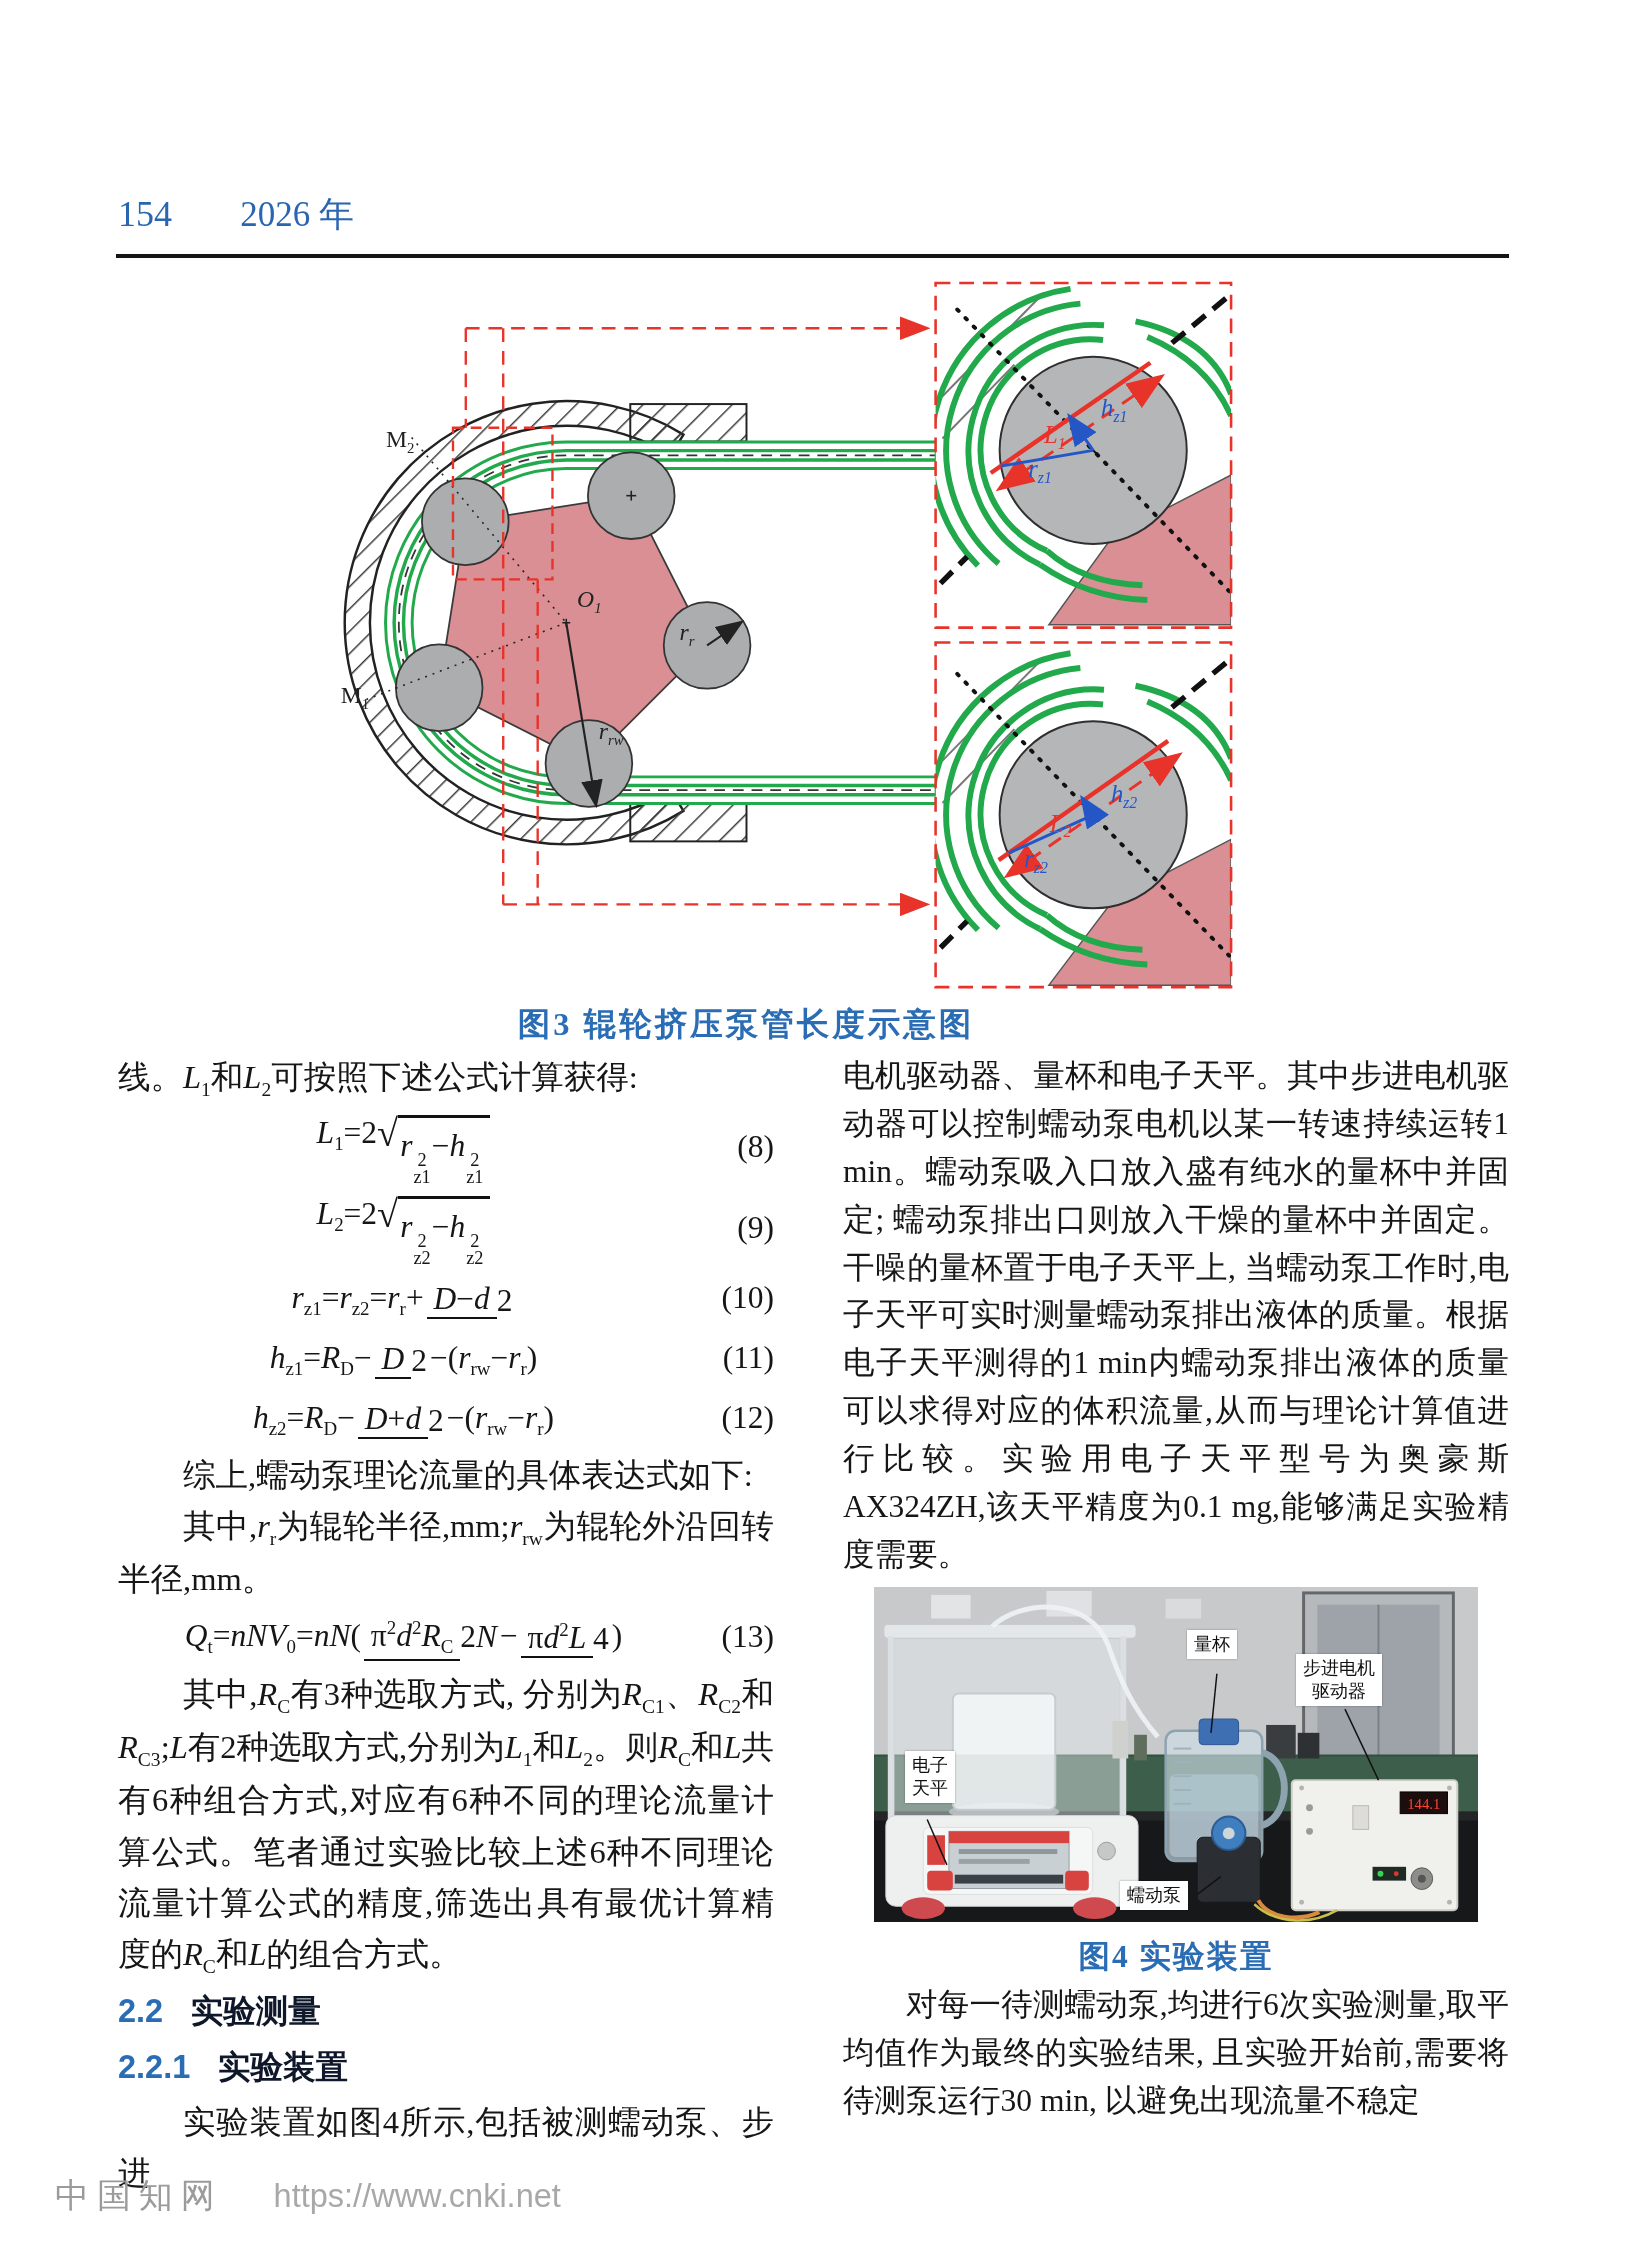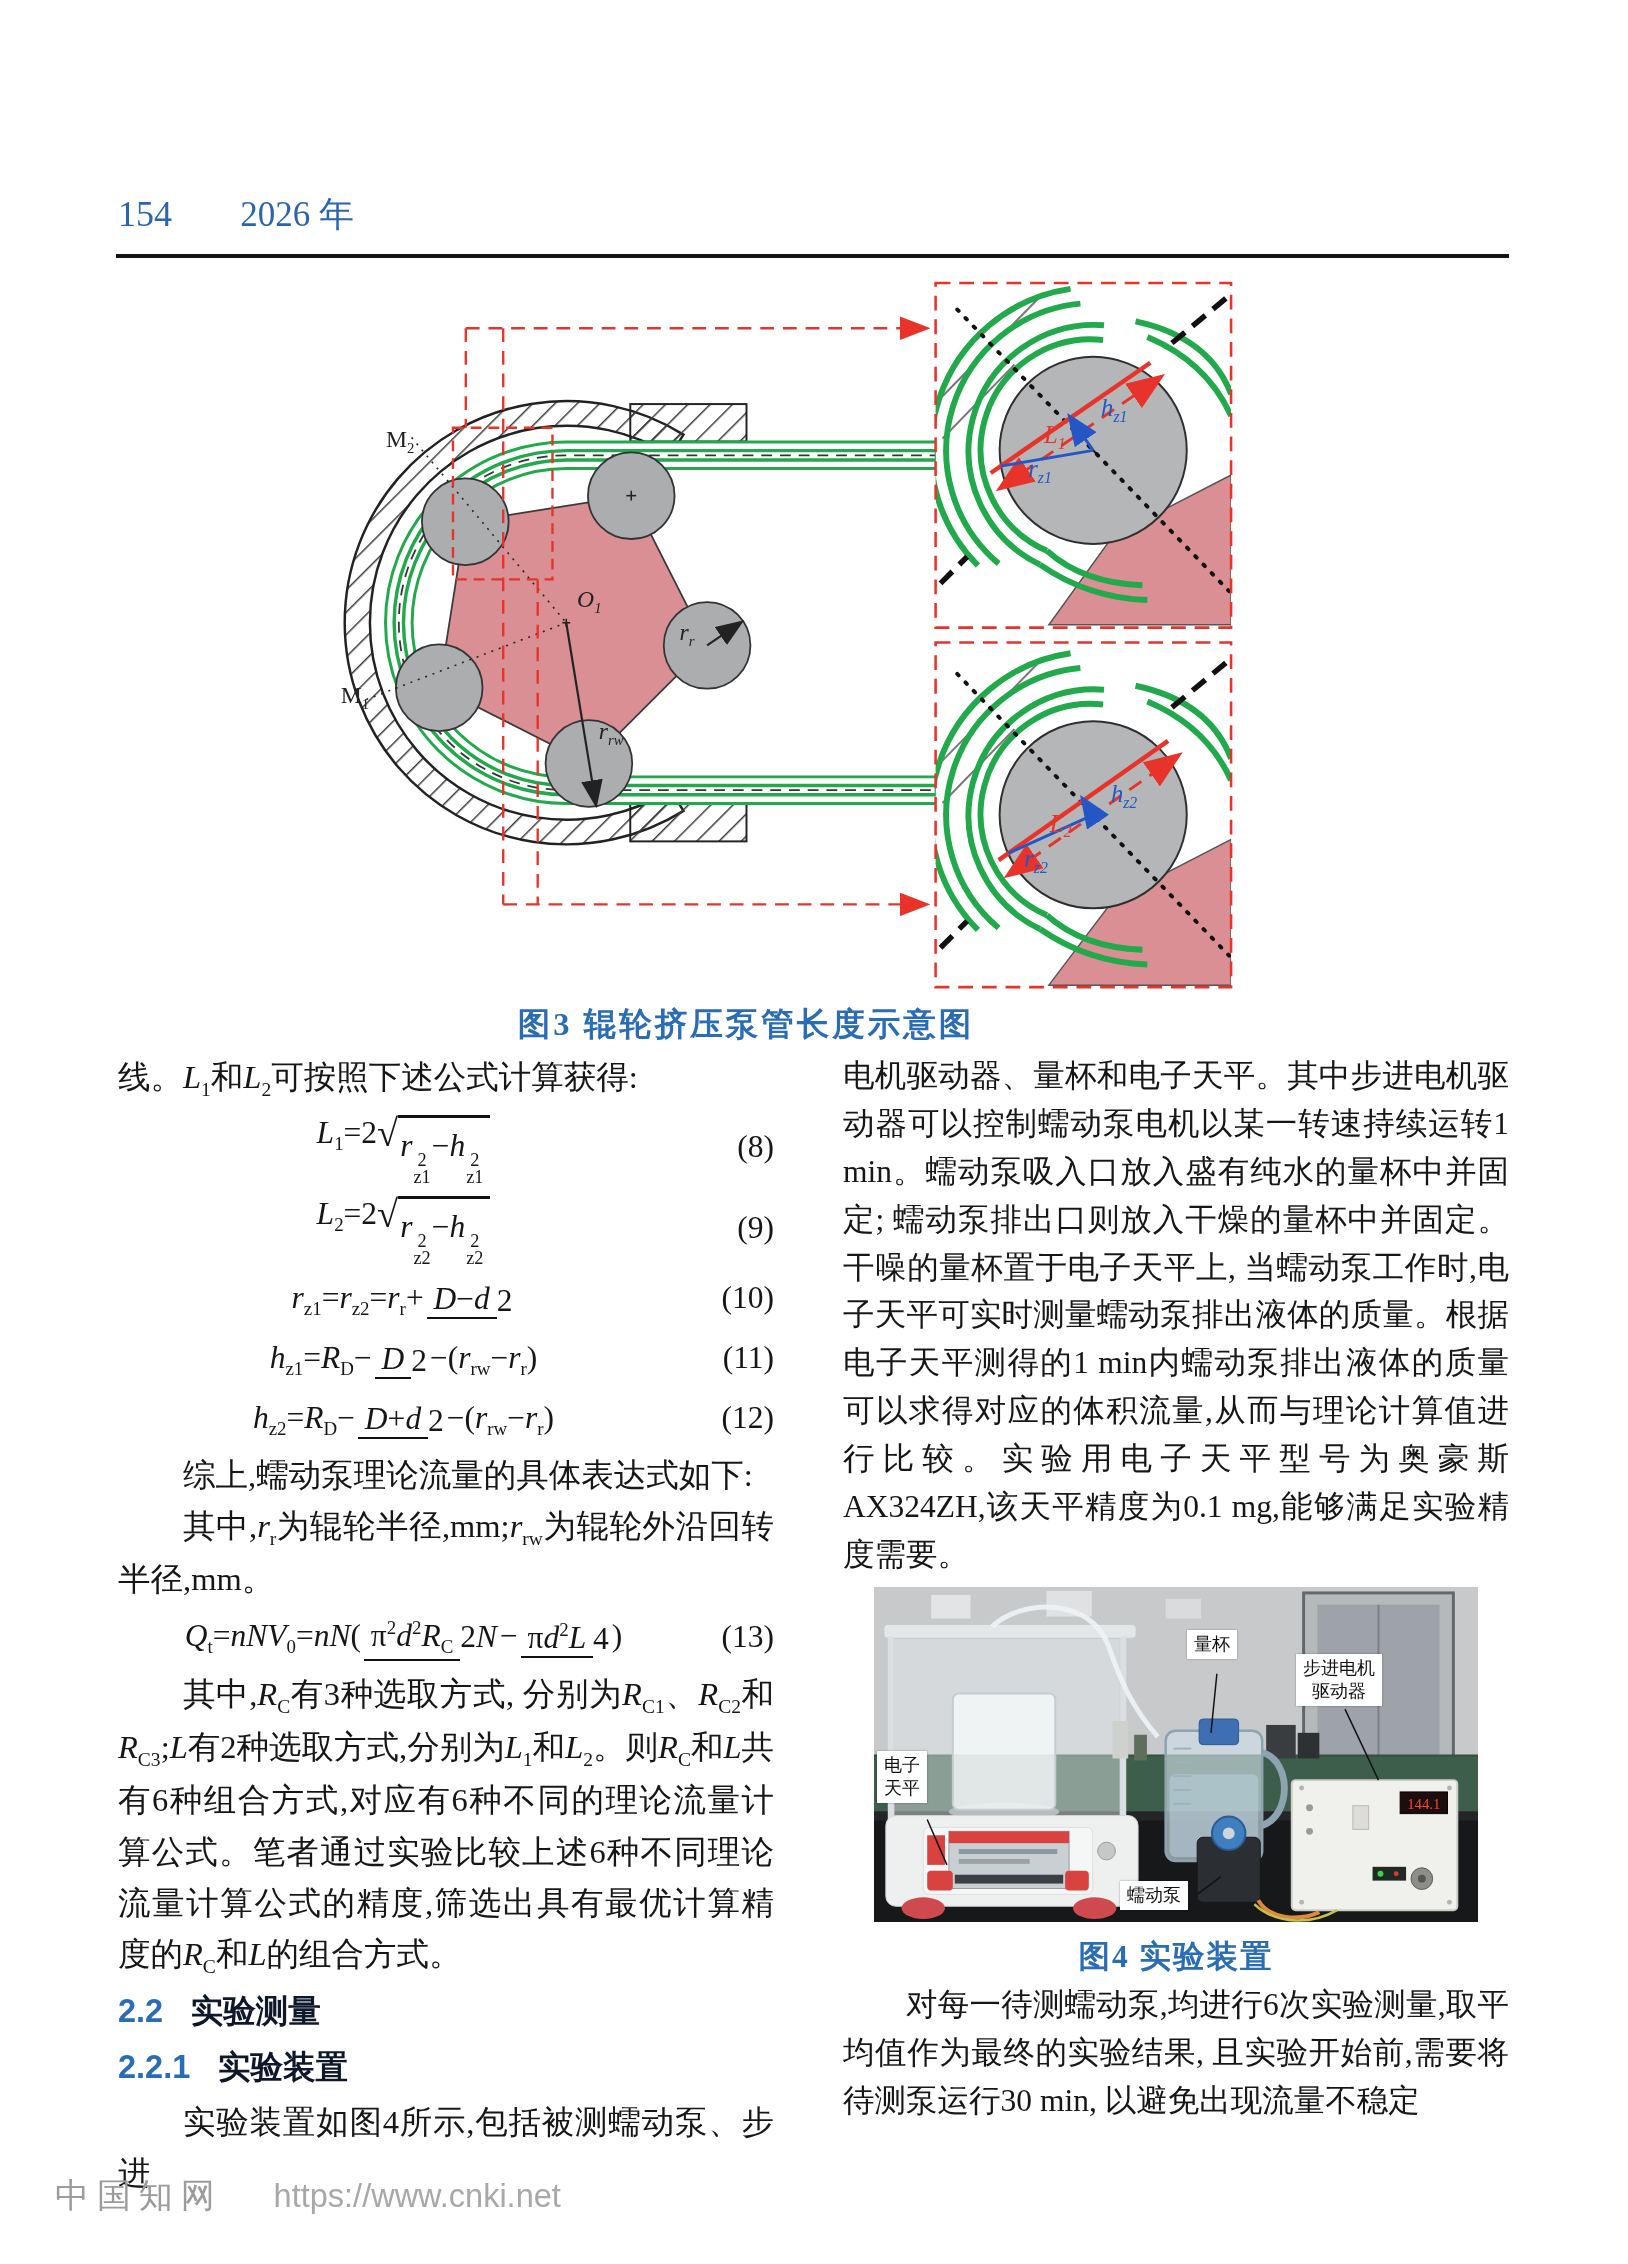--- a/index.html
+++ b/index.html
@@ -43,21 +43,21 @@
 
   .section-line{margin:3.9px 0;font-family:"Liberation Sans","DejaVu Sans",sans-serif;text-align:left;}
   .sec-num{color:#2a6db5;font-weight:700;margin-right:27.6px;}
   .sec-title{color:#0f172a;font-weight:700;}
 
   
   .fig4-block{margin-top:7.9px;}
   .fig4-photo{position:relative;width:604px;height:335px;margin:7.9px auto 0;}
   svg.fig4{display:block;width:604px;height:335px;}
   .photo-label{position:absolute;background:#ffffff;color:#111;font-size:18px;line-height:1.3;text-align:center;padding:3px 7px;font-family:"Liberation Serif","DejaVu Serif",serif;box-shadow:0 0 2px rgba(0,0,0,.35);}
-  .lbl-balance{left:3px;top:164px;text-align:right;}
+  .lbl-balance{left:31px;top:164px;text-align:right;}
   .lbl-cup{left:313px;top:43px;}
   .lbl-driver{left:422px;top:67px;}
   .lbl-pump{left:246px;top:294px;}
   .fig4-caption{margin-top:11.8px;text-align:center;color:#2a6db5;font-size:31.5px;font-weight:700;letter-spacing:2px;}
 
   
   .footer{position:absolute;left:55px;top:2173px;display:flex;align-items:center;gap:51px;}
   .footer-brand{font-size:34px;color:#9b9b9b;letter-spacing:7.9px;}
   .footer-url{font-size:32.5px;color:#a8a8a8;font-family:"Liberation Sans","DejaVu Sans",sans-serif;}
 

